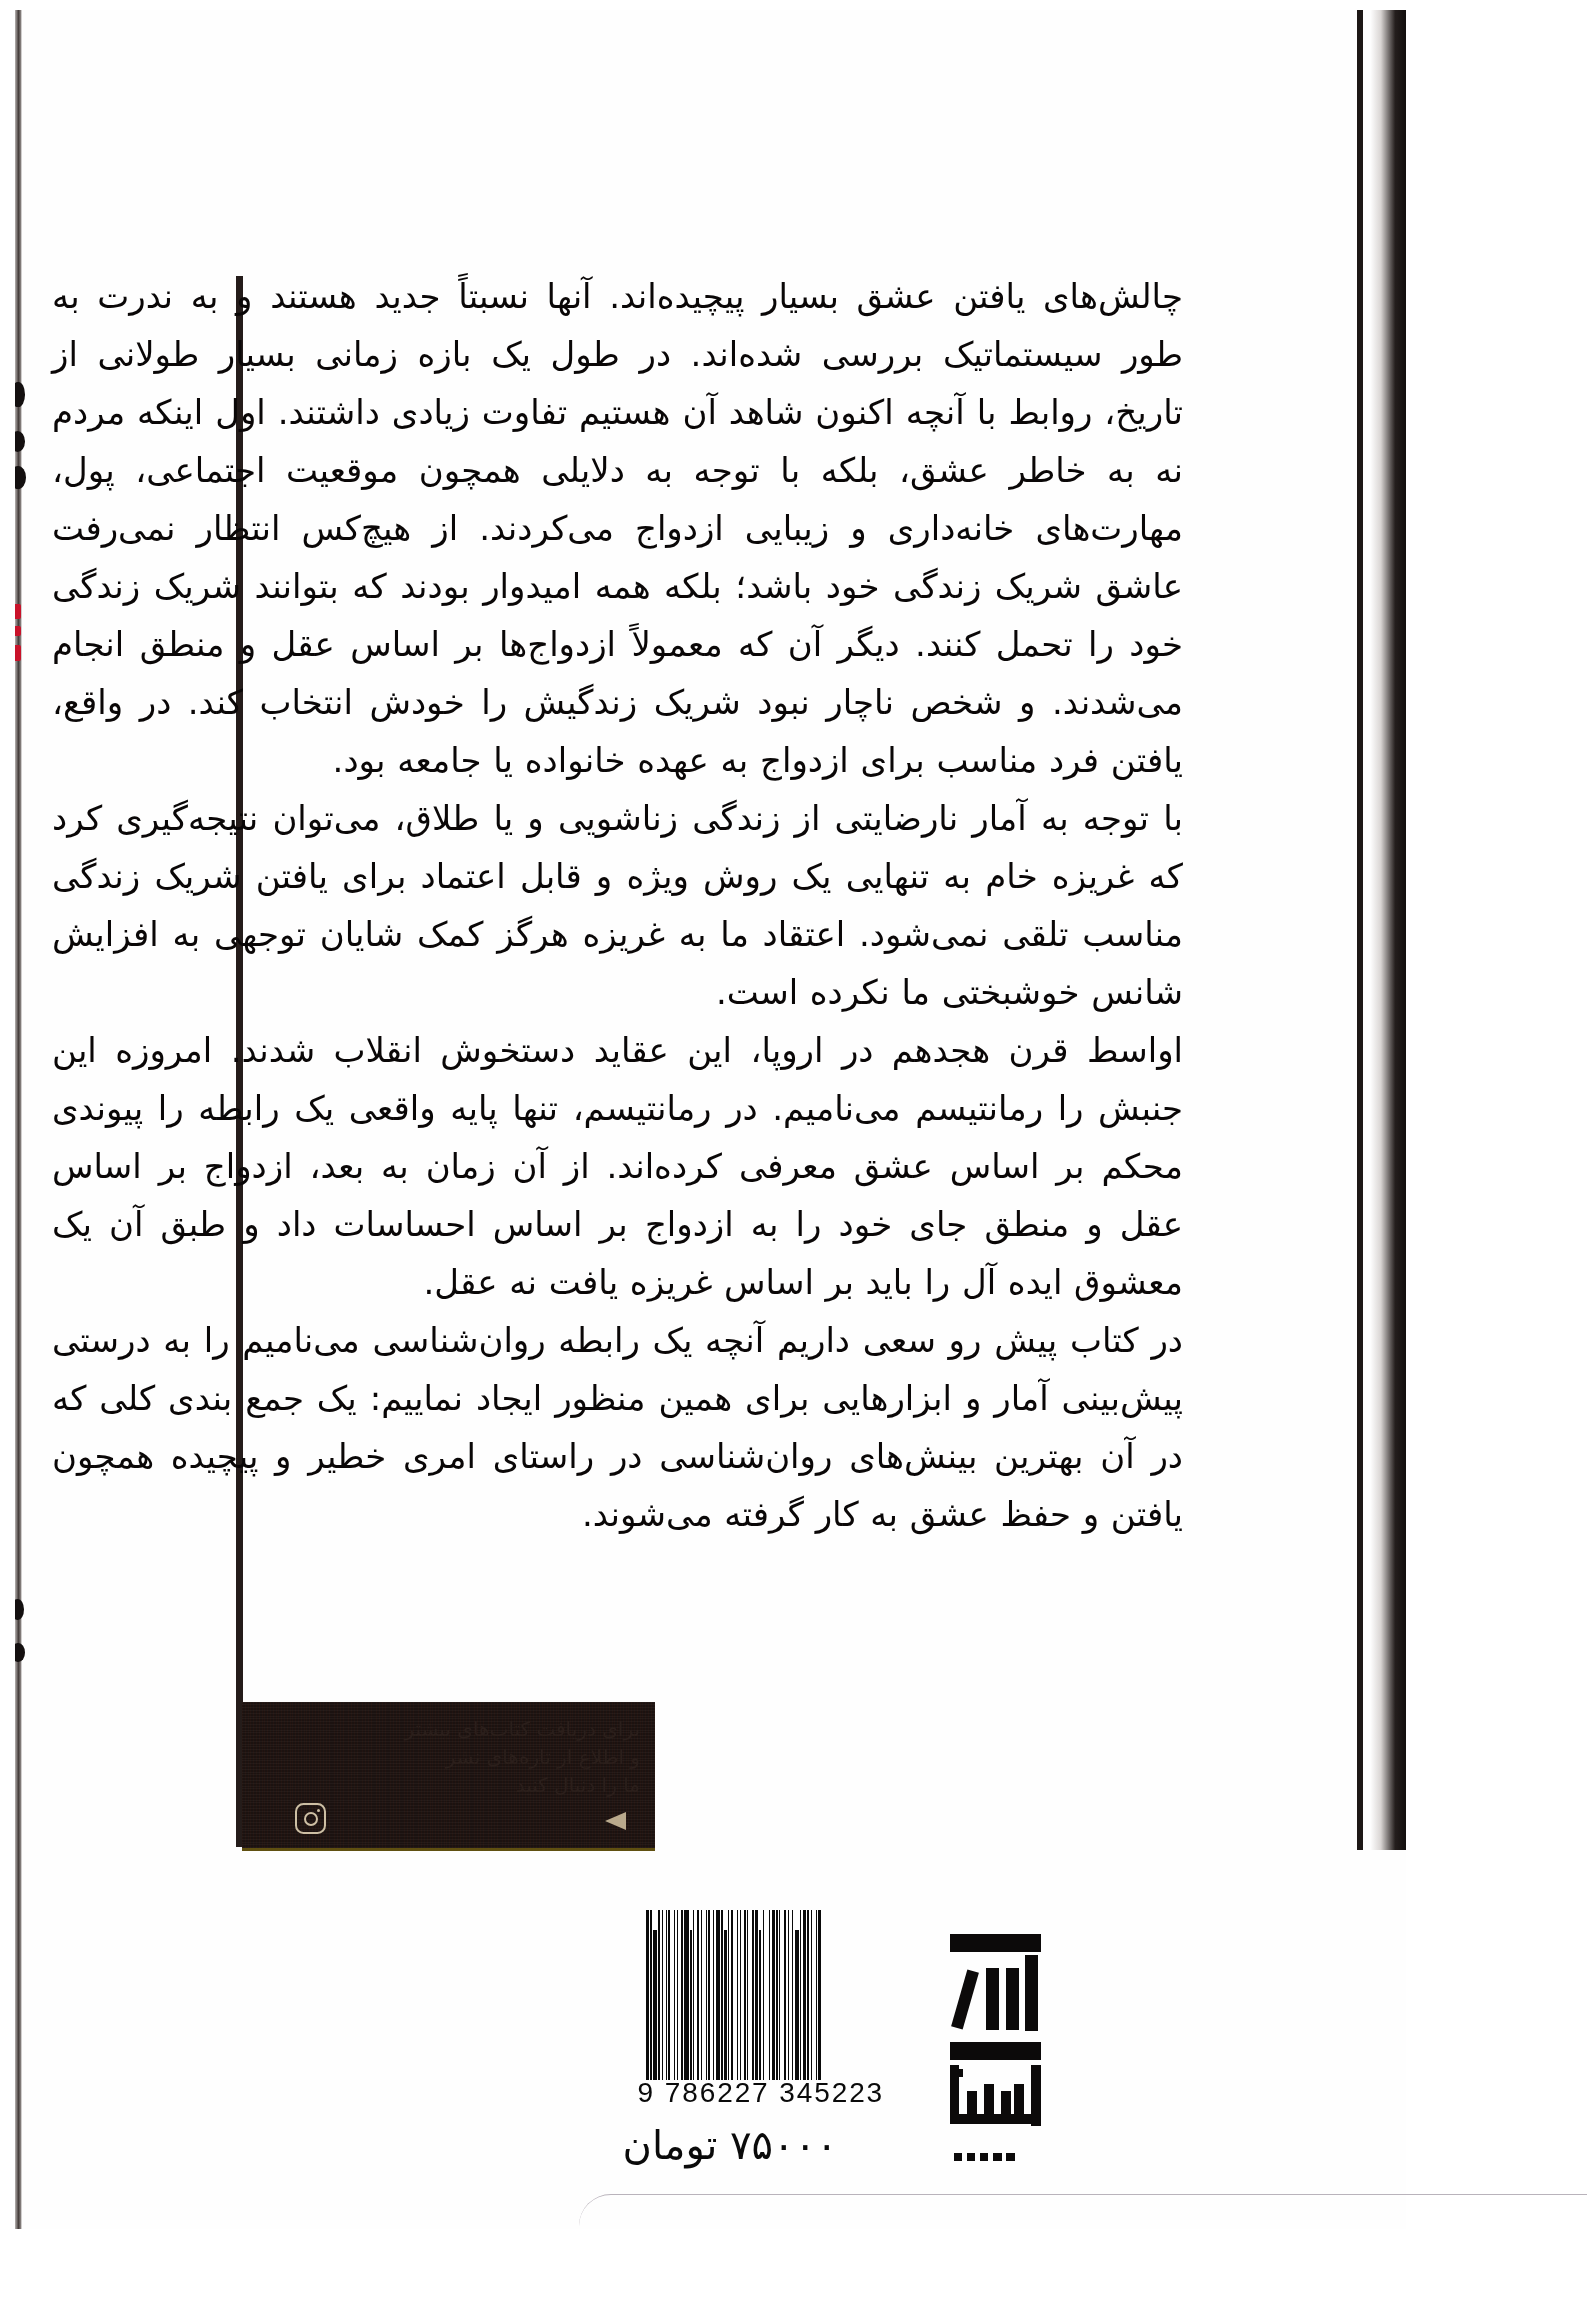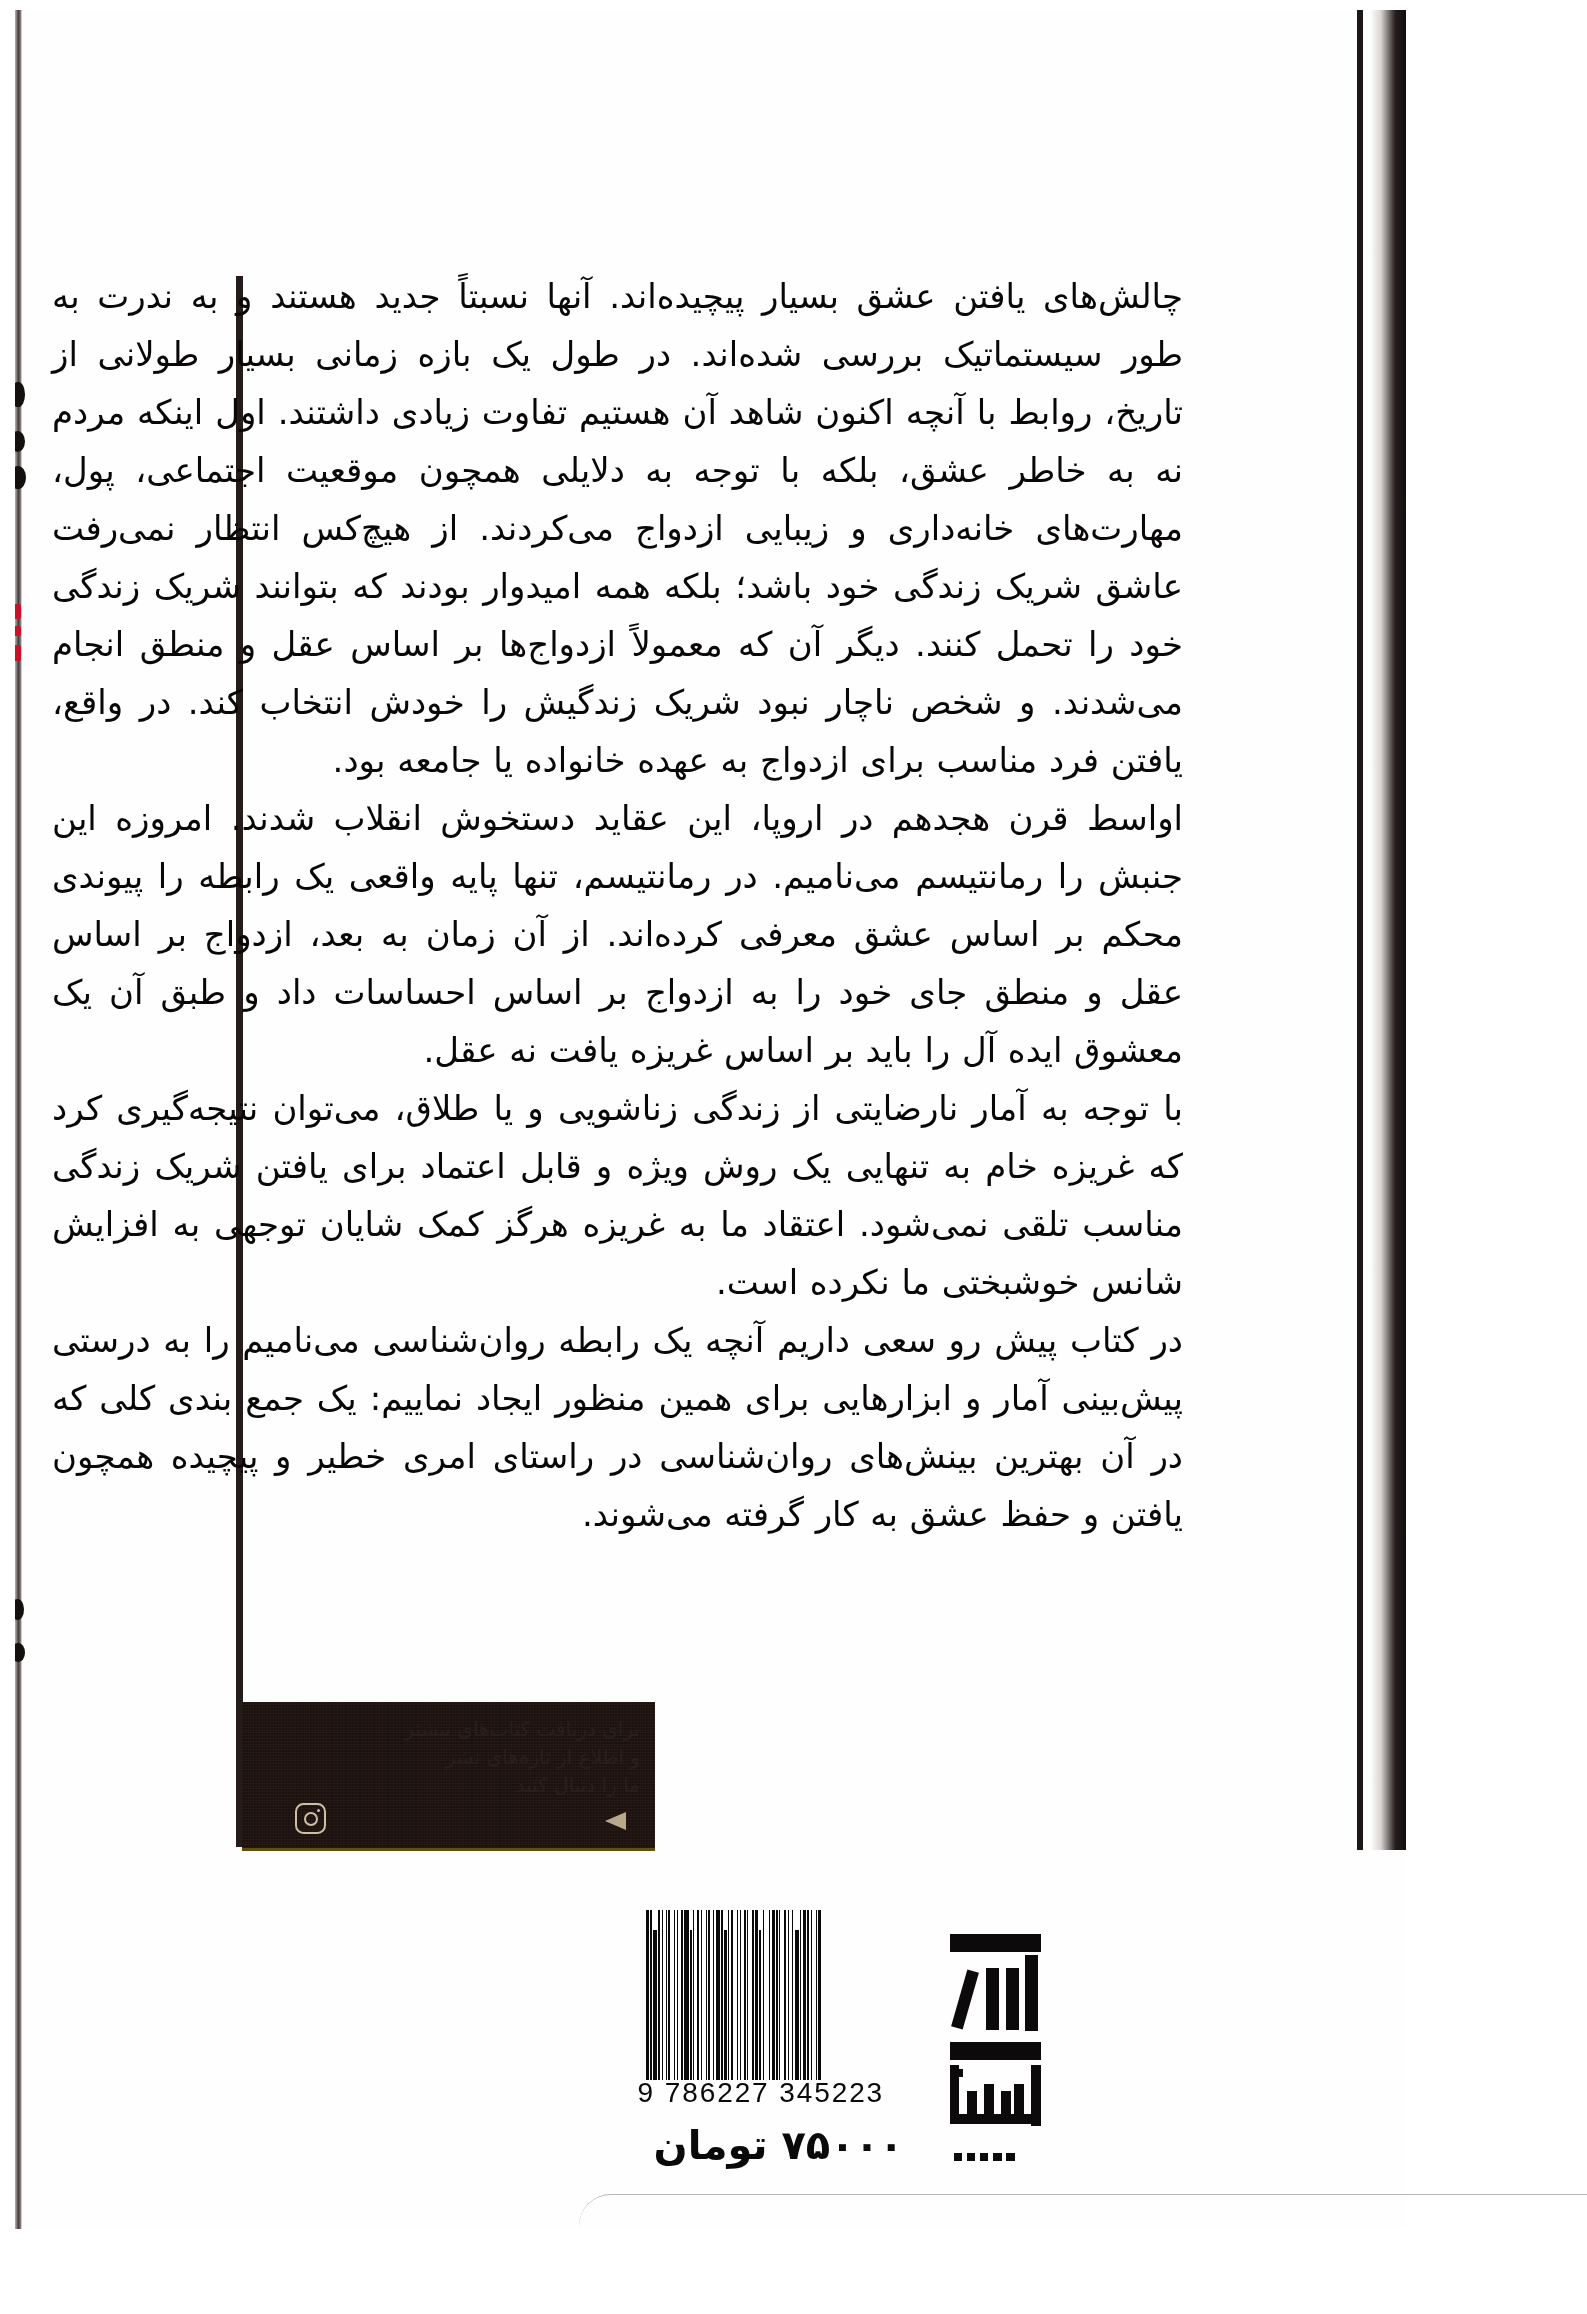--- a/index.html
+++ b/index.html
@@ -214,25 +214,25 @@
     font-weight: 400;
     color: #0a0a0a;
     letter-spacing: 1.9px;
     white-space: nowrap;
   }
   .price {
     position: absolute;
     left: 9.5px;
     top: 220px;
     width: 312px;
-    text-align: center;
+    text-align: left;
     direction: rtl;
     font-family: "DejaVu Sans", sans-serif;
     font-size: 40px;
-    font-weight: bold;
+    font-weight: normal;
     color: #0a0a0a;
     letter-spacing: 0.9px;
   }
 
   
   .logo {
     position: absolute;
     left: 333px;
     top: 0px;
     width: 104px;
@@ -308,22 +308,22 @@
   <div class="spine-blob" style="left:11.4px; top:1643px; width:13.2px; height:19px;"></div>
 
   <div class="cover-band"></div>
   <div class="cover-band-right"></div>
   <div class="panel-rule-2"></div>
 
   <div class="panel-rule"></div>
 
   <div class="text-col">
     <p>چالش‌های یافتن عشق بسیار پیچیده‌اند. آنها نسبتاً جدید هستند و به ندرت به طور سیستماتیک بررسی شده‌اند. در طول یک بازه زمانی بسیار طولانی از تاریخ، روابط با آنچه اکنون شاهد آن هستیم تفاوت زیادی داشتند. اول اینکه مردم نه به خاطر عشق، بلکه با توجه به دلایلی همچون موقعیت اجتماعی، پول، مهارت‌های خانه‌داری و زیبایی ازدواج می‌کردند. از هیچ‌کس انتظار نمی‌رفت عاشق شریک زندگی خود باشد؛ بلکه همه امیدوار بودند که بتوانند شریک زندگی خود را تحمل کنند. دیگر آن که معمولاً ازدواج‌ها بر اساس عقل و منطق انجام می‌شدند. و شخص ناچار نبود شریک زندگیش را خودش انتخاب کند. در واقع، یافتن فرد مناسب برای ازدواج به عهده خانواده یا جامعه بود.</p>
+    <p>با توجه به آمار نارضایتی از زندگی زناشویی و یا طلاق، می‌توان نتیجه‌گیری کرد که غریزه خام به تنهایی یک روش ویژه و قابل اعتماد برای یافتن شریک زندگی مناسب تلقی نمی‌شود. اعتقاد ما به غریزه هرگز کمک شایان توجهی به افزایش شانس خوشبختی ما نکرده است.</p>
     <p>اواسط قرن هجدهم در اروپا، این عقاید دستخوش انقلاب شدند. امروزه این جنبش را رمانتیسم می‌نامیم. در رمانتیسم، تنها پایه واقعی یک رابطه را پیوندی محکم بر اساس عشق معرفی کرده‌اند. از آن زمان به بعد، ازدواج بر اساس عقل و منطق جای خود را به ازدواج بر اساس احساسات داد و طبق آن یک معشوق ایده آل را باید بر اساس غریزه یافت نه عقل.</p>
-    <p>با توجه به آمار نارضایتی از زندگی زناشویی و یا طلاق، می‌توان نتیجه‌گیری کرد که غریزه خام به تنهایی یک روش ویژه و قابل اعتماد برای یافتن شریک زندگی مناسب تلقی نمی‌شود. اعتقاد ما به غریزه هرگز کمک شایان توجهی به افزایش شانس خوشبختی ما نکرده است.</p>
     <p>در کتاب پیش رو سعی داریم آنچه یک رابطه روان‌شناسی می‌نامیم را به درستی پیش‌بینی آمار و ابزارهایی برای همین منظور ایجاد نماییم: یک جمع بندی کلی که در آن بهترین بینش‌های روان‌شناسی در راستای امری خطیر و پیچیده همچون یافتن و حفظ عشق به کار گرفته می‌شوند.</p>
   </div>
 
   <div class="promo-box">
     <div class="promo-noise"></div>
     <div class="promo-text">برای دریافت کتاب‌های بیشتر
 و اطلاع از تازه‌های نشر
 ما را دنبال کنید</div>
     <div class="ig-icon"></div>
     <div class="tg-icon"></div>

